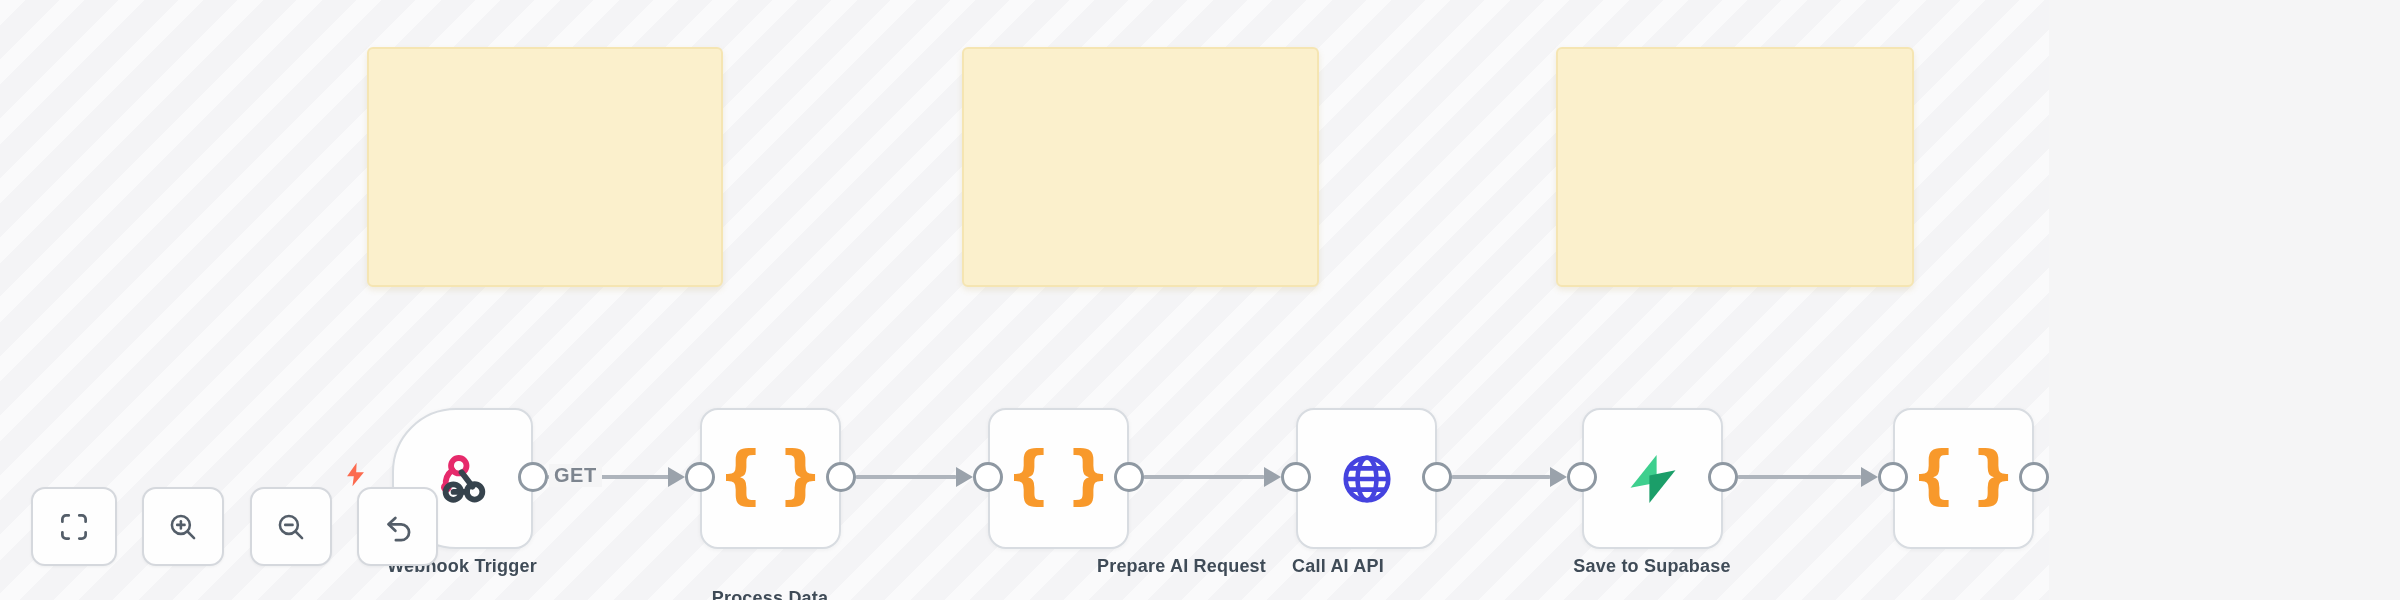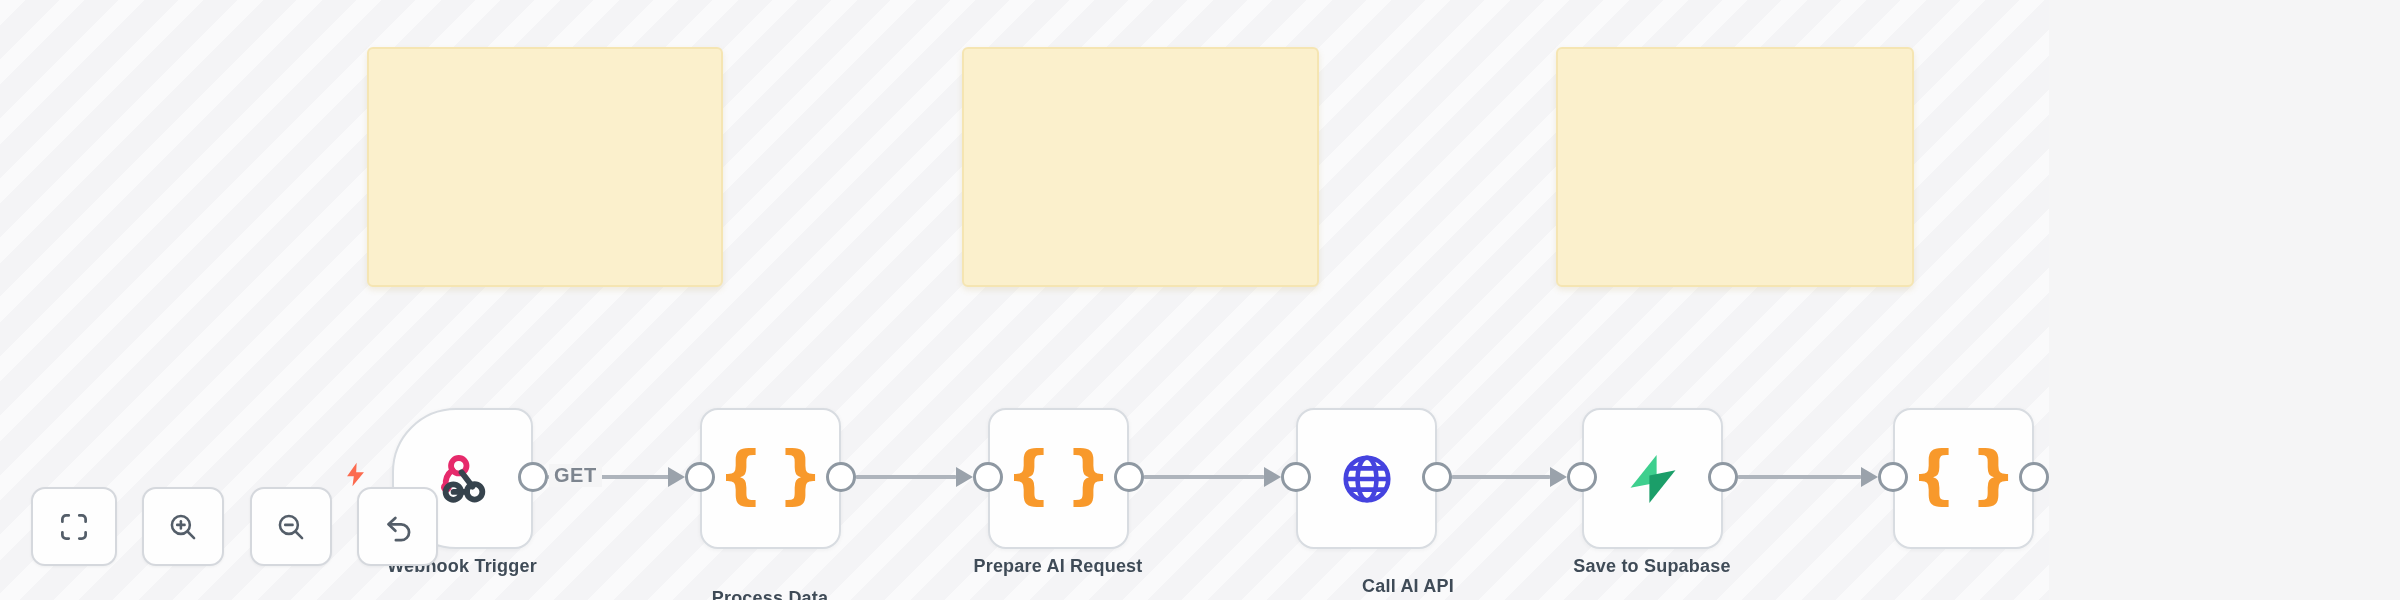--- a/index.html
+++ b/index.html
@@ -102,36 +102,36 @@
   </div>
   <div class="port" style="left:685px;"></div>
   <div class="port" style="left:826px;"></div>
   <div class="node-label" style="left:590px;margin-top:32px;">Process Data</div>
 
   <div class="node" style="left:988px;">
     <span class="braces" style="color: rgb(248, 153, 43);">{}</span>
   </div>
   <div class="port" style="left:973px;"></div>
   <div class="port" style="left:1114px;"></div>
-  <div class="node-label" style="left:878px;">Prepare AI Request</div>
+  <div class="node-label" style="left:906px;text-align:right;">Prepare AI Request</div>
 
   <div class="node" style="left:1296px;">
     <svg width="58" height="58" viewBox="0 0 24 24" fill="none">
       <g stroke-width="1.9" stroke="#4543df">
         <circle cx="12" cy="12" r="8.8"></circle>
         <ellipse cx="12" cy="12" rx="3.9" ry="8.8"></ellipse>
         <path d="M3.2 12 H20.8"></path>
         <path d="M4.5 7.6 H19.5"></path>
         <path d="M4.5 16.4 H19.5"></path>
       </g>
     </svg>
   </div>
   <div class="port" style="left:1281px;"></div>
   <div class="port" style="left:1422px;"></div>
-  <div class="node-label" style="left:1228px;margin-top:20px;">Call AI API</div>
+  <div class="node-label" style="left:1158px;">Call AI API</div>
 
   <div class="node" style="left:1582px;">
     <svg width="58" height="58" viewBox="0 0 40 40">
       <polygon points="22.5,3.5 22.5,22.5 4.5,26" fill="#3ecf8e"></polygon>
       <polygon points="17.5,36.5 17.5,17.5 35.5,14" fill="#1b9e69"></polygon>
     </svg>
   </div>
   <div class="port" style="left:1567px;"></div>
   <div class="port" style="left:1708px;"></div>
   <div class="node-label" style="left:1472px;">Save to Supabase</div>

